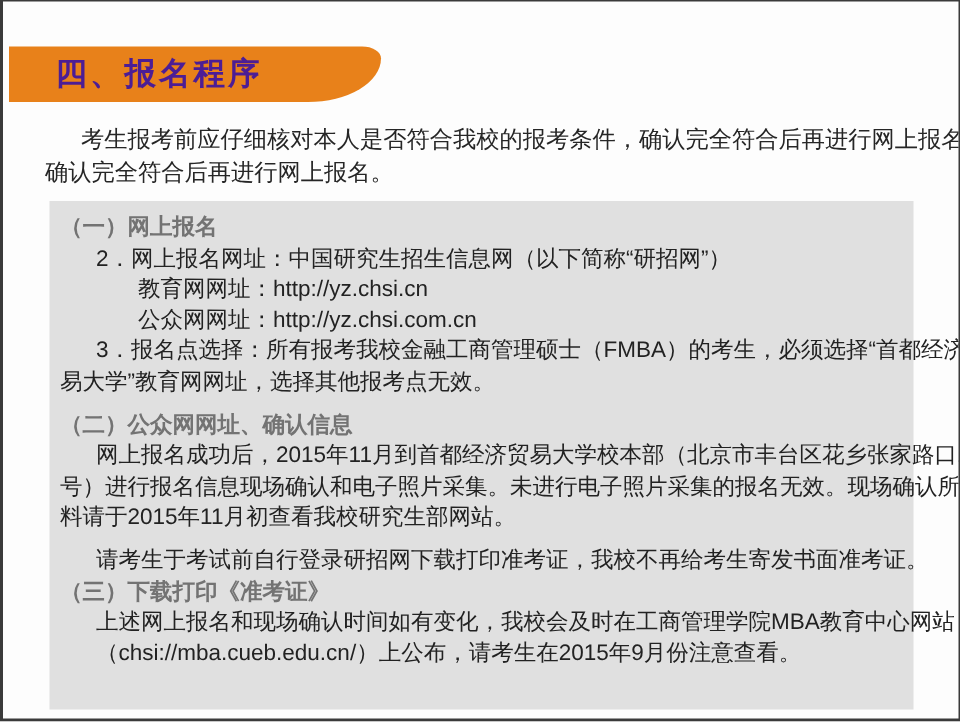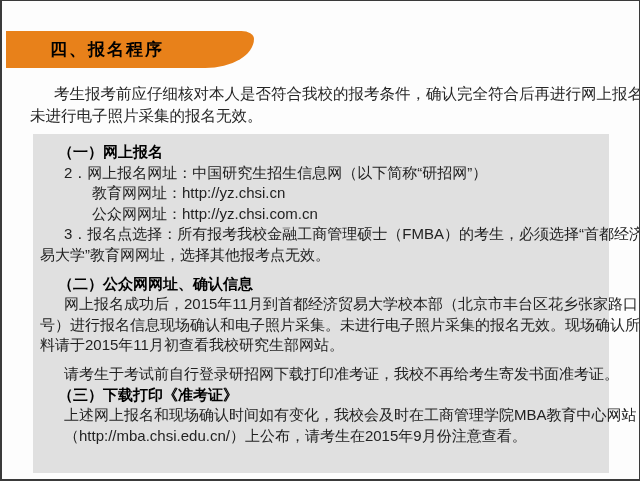--- a/index.html
+++ b/index.html
@@ -11,52 +11,52 @@
     font-family:"Liberation Sans","DejaVu Sans",sans-serif;
     overflow:hidden;
   }
   .ribbon {
     position:absolute; left:4px; top:30px; width:248px; height:37px;
     background:#E8811A;
     border-top-right-radius:16px 10px;
     border-bottom-right-radius:62px 37px;
   }
   .ribbon-label {
-    display:block; color:#000000; font-weight:bold; font-size:17px;
-    line-height:37px; padding-left:44px; letter-spacing:2px; white-space:nowrap;
+    display:block; color:#4c1d95; font-weight:bold; font-size:21px;
+    line-height:37px; padding-left:31px; letter-spacing:2px; white-space:nowrap;
   }
   .intro {
     position:absolute; left:28px; top:82px; width:594px;
     font-size:15.5px; line-height:22px; color:#262626;
   }
   .panel {
     position:absolute; left:31px; top:133px; width:576px; height:339px;
     box-sizing:border-box; background:#E0E0E0;
     padding:8px 6px 0 7px;
     font-size:15px; line-height:20.6px; color:#222222;
   }
   .sec + .sec { margin-top:8px; }
-  .sec-heading { color:#000000; font-weight:bold;margin-left:18px; }
+  .sec-heading { color:#737373; font-weight:bold; }
   .line { white-space:nowrap; }
   .ind0 { padding-left:0; }
   .ind1 { padding-left:24px; }
   .ind2 { padding-left:52px; }
 </style>
 </head>
 <body>
 
 <div class="page">
 
   <div class="ribbon">
     <span class="ribbon-label">四、报名程序</span>
   </div>
 
   <div class="intro">
     <div class="line ind1">考生报考前应仔细核对本人是否符合我校的报考条件，确认完全符合后再进行网上报名。报</div>
-    <div class="line ind0">未进行电子照片采集的报名无效。</div>
+    <div class="line ind0">确认完全符合后再进行网上报名。</div>
   </div>
 
   <div class="panel">
 
     <div class="sec">
       <div class="line sec-heading">（一）网上报名</div>
       <div class="line ind1">2．网上报名网址：中国研究生招生信息网（以下简称“研招网”）</div>
       <div class="line ind2">教育网网址：http://yz.chsi.cn</div>
       <div class="line ind2">公众网网址：http://yz.chsi.com.cn</div>
       <div class="line ind1">3．报名点选择：所有报考我校金融工商管理硕士（FMBA）的考生，必须选择“首都经济贸</div>
@@ -67,17 +67,17 @@
       <div class="line sec-heading">（二）公众网网址、确认信息</div>
       <div class="line ind1">网上报名成功后，2015年11月到首都经济贸易大学校本部（北京市丰台区花乡张家路口121</div>
       <div class="line ind0">号）进行报名信息现场确认和电子照片采集。未进行电子照片采集的报名无效。现场确认所需材</div>
       <div class="line ind0">料请于2015年11月初查看我校研究生部网站。</div>
     </div>
 
     <div class="sec">
       <div class="line ind1">请考生于考试前自行登录研招网下载打印准考证，我校不再给考生寄发书面准考证。</div>
       <div class="line sec-heading">（三）下载打印《准考证》</div>
       <div class="line ind1">上述网上报名和现场确认时间如有变化，我校会及时在工商管理学院MBA教育中心网站</div>
-      <div class="line ind1">（http://mba.chsi.edu.cn/）上公布，请考生在2015年9月份注意查看。</div>
+      <div class="line ind1">（chsi://mba.cueb.edu.cn/）上公布，请考生在2015年9月份注意查看。</div>
     </div>
 
   </div>
 </div>
 
 </body></html>

